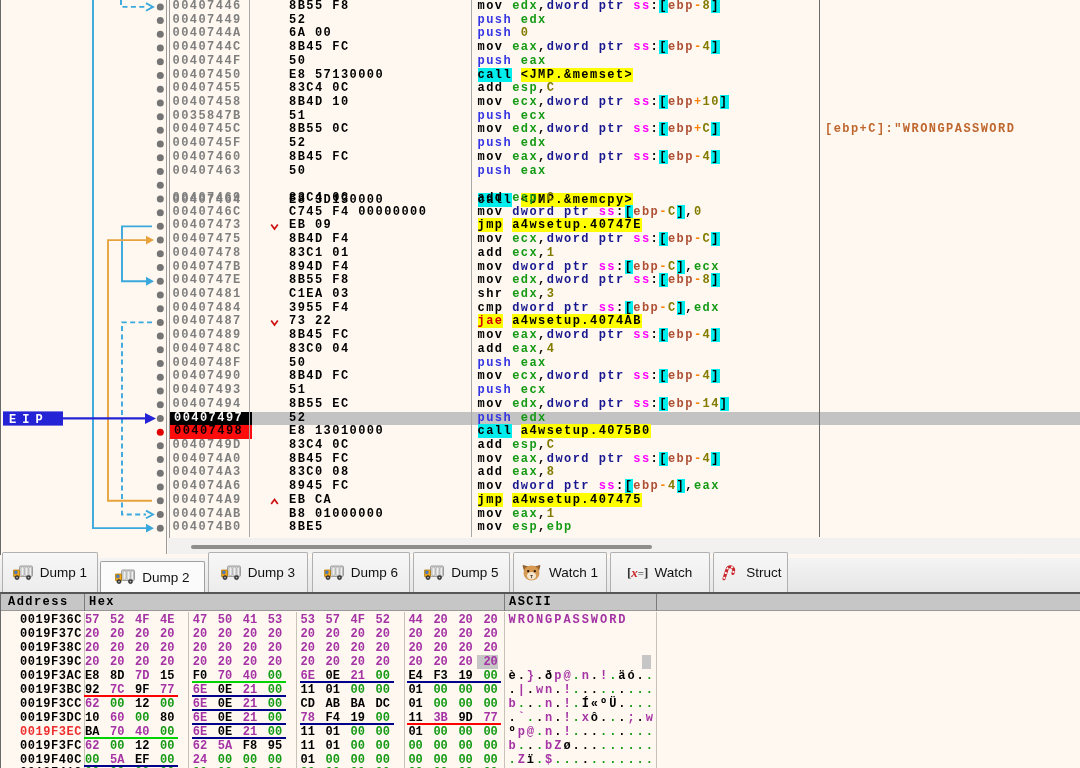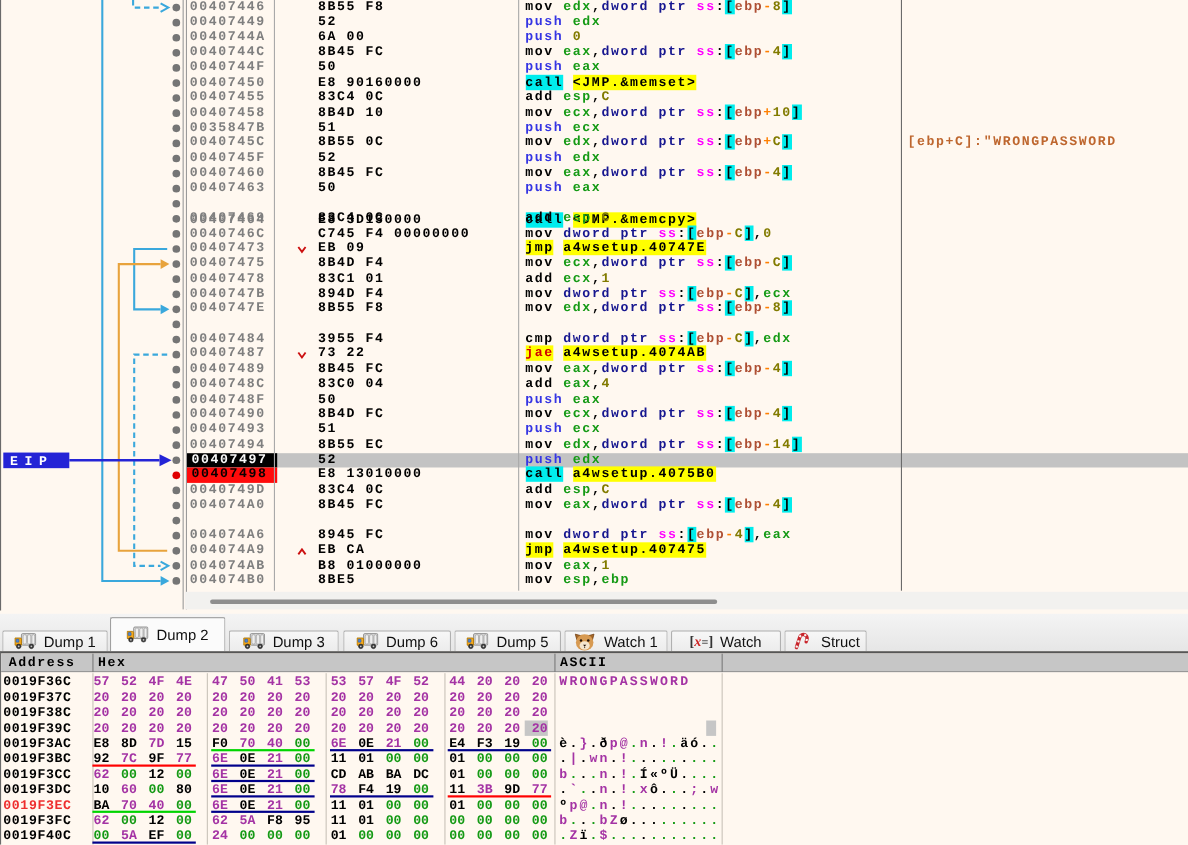--- a/index.html
+++ b/index.html
@@ -43,21 +43,21 @@
 
   
   #dis-scroll { position:absolute; left:167px; top:538px; width:913px; height:16px; background:#F2F1EF; }
   #dis-scroll .thumb { position:absolute; left:23px; top:7px; width:461px; height:4px;
                        background:#8E8E8E; border-radius:2px; }
 
   
   #tabbar { position:absolute; left:0; top:558px; width:1080px; height:34px;
             background:linear-gradient(#F4F4F4,#E6E6E6);
             font-family:"Liberation Sans", sans-serif; }
-  .tab { position:absolute; bottom:0; height:19px; background:linear-gradient(#F7F7F7,#ECECEC);
+  .tab { position:absolute; bottom:0; height:40px; background:linear-gradient(#F7F7F7,#ECECEC);
          border:1px solid #B0B0B0; border-bottom:none; border-radius:2px 2px 0 0;
          display:flex; align-items:center; justify-content:center; gap:7px;
          font-size:13.5px; color:#101010; }
   .tab.active { height:31px; background:#FBFBFB; border-color:#A0A0A0;
                 box-shadow:0 0 0 0 transparent; }
   .tab .ticon { display:inline-flex; width:20px; height:17px; align-items:center; justify-content:center; }
 
   
   #dump { position:absolute; left:0; top:592px; width:1080px; height:176px;
           background:#FFF8F0; border-top:2px solid #565656; border-left:1px solid #6A6A6A;
@@ -67,21 +67,21 @@
                  font-size:12px; font-weight:bold; line-height:17px; color:#000; }
   #dump-header .h-addr  { position:absolute; left:7px;  letter-spacing:1.45px; }
   #dump-header .h-hex   { position:absolute; left:88px; letter-spacing:1.45px; }
   #dump-header .h-ascii { position:absolute; left:508px; letter-spacing:1.45px; }
   .hsep { position:absolute; top:0; width:1px; height:17px; background:#7A7A7A; }
   .bsep { position:absolute; width:1px; background:#C9C2B8; }
 
   #dump-rows { position:absolute; left:0; top:19px; width:1080px; height:158px; }
   .hrow { position:absolute; left:0; width:1080px; height:13.95px;
           font-size:12px; font-weight:bold; line-height:14px; white-space:pre; }
-  .hrow .daddr { position:absolute; left:2px; letter-spacing:0.55px; color:#000; }
+  .hrow .daddr { position:absolute; left:19px; letter-spacing:0.55px; color:#000; }
   .hrow .daddr.red { color:#EE2E2E; }
   .hbyte { position:absolute; width:17px; }
   .selblock { position:absolute; top:0; height:13.95px; background:#C6C6C6; }
   .achar { position:absolute; width:10px; }
 
   .p { color:#A433A4; }
   .k { color:#000000; }
   .g { color:#159A15; }
   .uline { position:absolute; height:2px; }
   .u-red   { background:#FF0000; }
@@ -93,52 +93,54 @@
 
 <div id="screen">
 
   <section id="disasm">
     <div id="dis-rows">
         <div class="drow" style="top: 0px;"><span class="addr">00407446</span><span class="bytes">8B55 F8</span><span class="instr"><span class="mn">mov</span><span class="pl"> </span><span class="rg">edx</span><span class="pl">,</span><span class="pt">dword ptr</span><span class="pl"> </span><span class="sg">ss</span><span class="pl">:</span><span class="bo">[</span><span class="bp">ebp</span><span class="op">-</span><span class="nm">8</span><span class="bc">]</span></span></div>
         <div class="drow" style="top: 13.717px;"><span class="addr">00407449</span><span class="bytes">52</span><span class="instr"><span class="pu">push</span><span class="pl"> </span><span class="rg">edx</span></span></div>
         <div class="drow" style="top: 27.434px;"><span class="addr">0040744A</span><span class="bytes">6A 00</span><span class="instr"><span class="pu">push</span><span class="pl"> </span><span class="nm">0</span></span></div>
         <div class="drow" style="top: 41.151px;"><span class="addr">0040744C</span><span class="bytes">8B45 FC</span><span class="instr"><span class="mn">mov</span><span class="pl"> </span><span class="rg">eax</span><span class="pl">,</span><span class="pt">dword ptr</span><span class="pl"> </span><span class="sg">ss</span><span class="pl">:</span><span class="bo">[</span><span class="bp">ebp</span><span class="op">-</span><span class="nm">4</span><span class="bc">]</span></span></div>
         <div class="drow" style="top: 54.868px;"><span class="addr">0040744F</span><span class="bytes">50</span><span class="instr"><span class="pu">push</span><span class="pl"> </span><span class="rg">eax</span></span></div>
-        <div class="drow" style="top: 68.585px;"><span class="addr">00407450</span><span class="bytes">E8 90160000</span><span class="instr"><span class="ca">call</span><span class="pl"> </span><span class="tg">&lt;JMP.&amp;memset&gt;</span></span></div>
+        <div class="drow" style="top: 68.585px;"><span class="addr">00407450</span><span class="bytes">E8 57130000</span><span class="instr"><span class="ca">call</span><span class="pl"> </span><span class="tg">&lt;JMP.&amp;memset&gt;</span></span></div>
         <div class="drow" style="top: 82.302px;"><span class="addr">00407455</span><span class="bytes">83C4 0C</span><span class="instr"><span class="mn">add</span><span class="pl"> </span><span class="rg">esp</span><span class="pl">,</span><span class="nm">C</span></span></div>
         <div class="drow" style="top: 96.019px;"><span class="addr">00407458</span><span class="bytes">8B4D 10</span><span class="instr"><span class="mn">mov</span><span class="pl"> </span><span class="rg">ecx</span><span class="pl">,</span><span class="pt">dword ptr</span><span class="pl"> </span><span class="sg">ss</span><span class="pl">:</span><span class="bo">[</span><span class="bp">ebp</span><span class="op">+</span><span class="nm">10</span><span class="bc">]</span></span></div>
         <div class="drow" style="top: 109.736px;"><span class="addr">0035847B</span><span class="bytes">51</span><span class="instr"><span class="pu">push</span><span class="pl"> </span><span class="rg">ecx</span></span></div>
         <div class="drow" style="top: 123.453px;"><span class="addr">0040745C</span><span class="bytes">8B55 0C</span><span class="instr"><span class="mn">mov</span><span class="pl"> </span><span class="rg">edx</span><span class="pl">,</span><span class="pt">dword ptr</span><span class="pl"> </span><span class="sg">ss</span><span class="pl">:</span><span class="bo">[</span><span class="bp">ebp</span><span class="op">+</span><span class="nm">C</span><span class="bc">]</span></span><span class="comment">[ebp+C]:"WRONGPASSWORD</span></div>
         <div class="drow" style="top: 137.17px;"><span class="addr">0040745F</span><span class="bytes">52</span><span class="instr"><span class="pu">push</span><span class="pl"> </span><span class="rg">edx</span></span></div>
         <div class="drow" style="top: 150.887px;"><span class="addr">00407460</span><span class="bytes">8B45 FC</span><span class="instr"><span class="mn">mov</span><span class="pl"> </span><span class="rg">eax</span><span class="pl">,</span><span class="pt">dword ptr</span><span class="pl"> </span><span class="sg">ss</span><span class="pl">:</span><span class="bo">[</span><span class="bp">ebp</span><span class="op">-</span><span class="nm">4</span><span class="bc">]</span></span></div>
         <div class="drow" style="top: 164.604px;"><span class="addr">00407463</span><span class="bytes">50</span><span class="instr"><span class="pu">push</span><span class="pl"> </span><span class="rg">eax</span></span></div>
         <div class="drow" style="top: 194px; padding-left: 20px;"><span class="addr">00407464</span><span class="bytes">E8 3D130000</span><span class="instr"><span class="ca">call</span><span class="pl"> </span><span class="tg">&lt;JMP.&amp;memcpy&gt;</span></span></div>
         <div class="drow" style="top: 192.038px;"><span class="addr">00407469</span><span class="bytes">83C4 0C</span><span class="instr"><span class="mn">add</span><span class="pl"> </span><span class="rg">esp</span><span class="pl">,</span><span class="nm">C</span></span></div>
         <div class="drow" style="top: 205.755px;"><span class="addr">0040746C</span><span class="bytes">C745 F4 00000000</span><span class="instr"><span class="mn">mov</span><span class="pl"> </span><span class="pt">dword ptr</span><span class="pl"> </span><span class="sg">ss</span><span class="pl">:</span><span class="bo">[</span><span class="bp">ebp</span><span class="op">-</span><span class="nm">C</span><span class="bc">]</span><span class="pl">,</span><span class="nm">0</span></span></div>
         <div class="drow" style="top: 219.472px;"><span class="addr">00407473</span><span class="jmark"><svg width="9" height="8">
               <path d="M1.2 1.5 L4.5 6 L7.8 1.5" fill="none" stroke="#CC1111" stroke-width="1.7"></path>
             </svg></span><span class="bytes">EB 09</span><span class="instr"><span class="jm">jmp</span><span class="pl"> </span><span class="tg">a4wsetup.40747E</span></span></div>
         <div class="drow" style="top: 233.189px;"><span class="addr">00407475</span><span class="bytes">8B4D F4</span><span class="instr"><span class="mn">mov</span><span class="pl"> </span><span class="rg">ecx</span><span class="pl">,</span><span class="pt">dword ptr</span><span class="pl"> </span><span class="sg">ss</span><span class="pl">:</span><span class="bo">[</span><span class="bp">ebp</span><span class="op">-</span><span class="nm">C</span><span class="bc">]</span></span></div>
         <div class="drow" style="top: 246.906px;"><span class="addr">00407478</span><span class="bytes">83C1 01</span><span class="instr"><span class="mn">add</span><span class="pl"> </span><span class="rg">ecx</span><span class="pl">,</span><span class="nm">1</span></span></div>
         <div class="drow" style="top: 260.623px;"><span class="addr">0040747B</span><span class="bytes">894D F4</span><span class="instr"><span class="mn">mov</span><span class="pl"> </span><span class="pt">dword ptr</span><span class="pl"> </span><span class="sg">ss</span><span class="pl">:</span><span class="bo">[</span><span class="bp">ebp</span><span class="op">-</span><span class="nm">C</span><span class="bc">]</span><span class="pl">,</span><span class="rg">ecx</span></span></div>
         <div class="drow" style="top: 274.34px;"><span class="addr">0040747E</span><span class="bytes">8B55 F8</span><span class="instr"><span class="mn">mov</span><span class="pl"> </span><span class="rg">edx</span><span class="pl">,</span><span class="pt">dword ptr</span><span class="pl"> </span><span class="sg">ss</span><span class="pl">:</span><span class="bo">[</span><span class="bp">ebp</span><span class="op">-</span><span class="nm">8</span><span class="bc">]</span></span></div>
+        <div class="drow" style="top: 288.057px;"><span class="addr">00407481</span><span class="bytes">C1EA 03</span><span class="instr"><span class="mn">shr</span><span class="pl"> </span><span class="rg">edx</span><span class="pl">,</span><span class="nm">3</span></span></div>
         <div class="drow" style="top: 301.774px;"><span class="addr">00407484</span><span class="bytes">3955 F4</span><span class="instr"><span class="mn">cmp</span><span class="pl"> </span><span class="pt">dword ptr</span><span class="pl"> </span><span class="sg">ss</span><span class="pl">:</span><span class="bo">[</span><span class="bp">ebp</span><span class="op">-</span><span class="nm">C</span><span class="bc">]</span><span class="pl">,</span><span class="rg">edx</span></span></div>
         <div class="drow" style="top: 315.491px;"><span class="addr">00407487</span><span class="jmark"><svg width="9" height="8">
               <path d="M1.2 1.5 L4.5 6 L7.8 1.5" fill="none" stroke="#CC1111" stroke-width="1.7"></path>
             </svg></span><span class="bytes">73 22</span><span class="instr"><span class="jc">jae</span><span class="pl"> </span><span class="tg">a4wsetup.4074AB</span></span></div>
         <div class="drow" style="top: 329.208px;"><span class="addr">00407489</span><span class="bytes">8B45 FC</span><span class="instr"><span class="mn">mov</span><span class="pl"> </span><span class="rg">eax</span><span class="pl">,</span><span class="pt">dword ptr</span><span class="pl"> </span><span class="sg">ss</span><span class="pl">:</span><span class="bo">[</span><span class="bp">ebp</span><span class="op">-</span><span class="nm">4</span><span class="bc">]</span></span></div>
         <div class="drow" style="top: 342.925px;"><span class="addr">0040748C</span><span class="bytes">83C0 04</span><span class="instr"><span class="mn">add</span><span class="pl"> </span><span class="rg">eax</span><span class="pl">,</span><span class="nm">4</span></span></div>
         <div class="drow" style="top: 356.642px;"><span class="addr">0040748F</span><span class="bytes">50</span><span class="instr"><span class="pu">push</span><span class="pl"> </span><span class="rg">eax</span></span></div>
         <div class="drow" style="top: 370.359px;"><span class="addr">00407490</span><span class="bytes">8B4D FC</span><span class="instr"><span class="mn">mov</span><span class="pl"> </span><span class="rg">ecx</span><span class="pl">,</span><span class="pt">dword ptr</span><span class="pl"> </span><span class="sg">ss</span><span class="pl">:</span><span class="bo">[</span><span class="bp">ebp</span><span class="op">-</span><span class="nm">4</span><span class="bc">]</span></span></div>
         <div class="drow" style="top: 384.076px;"><span class="addr">00407493</span><span class="bytes">51</span><span class="instr"><span class="pu">push</span><span class="pl"> </span><span class="rg">ecx</span></span></div>
         <div class="drow" style="top: 397.793px;"><span class="addr">00407494</span><span class="bytes">8B55 EC</span><span class="instr"><span class="mn">mov</span><span class="pl"> </span><span class="rg">edx</span><span class="pl">,</span><span class="pt">dword ptr</span><span class="pl"> </span><span class="sg">ss</span><span class="pl">:</span><span class="bo">[</span><span class="bp">ebp</span><span class="op">-</span><span class="nm">14</span><span class="bc">]</span></span></div>
         <div class="drow" style="top: 411.51px;"><div class="eip-band"></div><span class="addr addr-eip">00407497</span><span class="bytes">52</span><span class="instr"><span class="pu">push</span><span class="pl"> </span><span class="rg">edx</span></span></div>
         <div class="drow" style="top: 425.227px;"><span class="addr addr-bp">00407498</span><span class="bytes">E8 13010000</span><span class="instr"><span class="ca">call</span><span class="pl"> </span><span class="tg">a4wsetup.4075B0</span></span></div>
         <div class="drow" style="top: 438.944px;"><span class="addr">0040749D</span><span class="bytes">83C4 0C</span><span class="instr"><span class="mn">add</span><span class="pl"> </span><span class="rg">esp</span><span class="pl">,</span><span class="nm">C</span></span></div>
         <div class="drow" style="top: 452.661px;"><span class="addr">004074A0</span><span class="bytes">8B45 FC</span><span class="instr"><span class="mn">mov</span><span class="pl"> </span><span class="rg">eax</span><span class="pl">,</span><span class="pt">dword ptr</span><span class="pl"> </span><span class="sg">ss</span><span class="pl">:</span><span class="bo">[</span><span class="bp">ebp</span><span class="op">-</span><span class="nm">4</span><span class="bc">]</span></span></div>
+        <div class="drow" style="top: 466.378px;"><span class="addr">004074A3</span><span class="bytes">83C0 08</span><span class="instr"><span class="mn">add</span><span class="pl"> </span><span class="rg">eax</span><span class="pl">,</span><span class="nm">8</span></span></div>
         <div class="drow" style="top: 480.095px;"><span class="addr">004074A6</span><span class="bytes">8945 FC</span><span class="instr"><span class="mn">mov</span><span class="pl"> </span><span class="pt">dword ptr</span><span class="pl"> </span><span class="sg">ss</span><span class="pl">:</span><span class="bo">[</span><span class="bp">ebp</span><span class="op">-</span><span class="nm">4</span><span class="bc">]</span><span class="pl">,</span><span class="rg">eax</span></span></div>
         <div class="drow" style="top: 493.812px;"><span class="addr">004074A9</span><span class="jmark"><svg width="9" height="8">
               <path d="M1.2 6 L4.5 1.5 L7.8 6" fill="none" stroke="#CC1111" stroke-width="1.7"></path>
             </svg></span><span class="bytes">EB CA</span><span class="instr"><span class="jm">jmp</span><span class="pl"> </span><span class="tg">a4wsetup.407475</span></span></div>
         <div class="drow" style="top: 507.529px;"><span class="addr">004074AB</span><span class="bytes">B8 01000000</span><span class="instr"><span class="mn">mov</span><span class="pl"> </span><span class="rg">eax</span><span class="pl">,</span><span class="nm">1</span></span></div>
         <div class="drow" style="top: 521.246px;"><span class="addr">004074B0</span><span class="bytes">8BE5</span><span class="instr"><span class="mn">mov</span><span class="pl"> </span><span class="rg">esp</span><span class="pl">,</span><span class="rg">ebp</span></span></div>
       </div>
 
     <div class="dsep" style="left:165px;height:554px;background:#9A9A9A"></div>
     <div class="dsep" style="left:168px;height:554px;background:#9A9A9A"></div>

